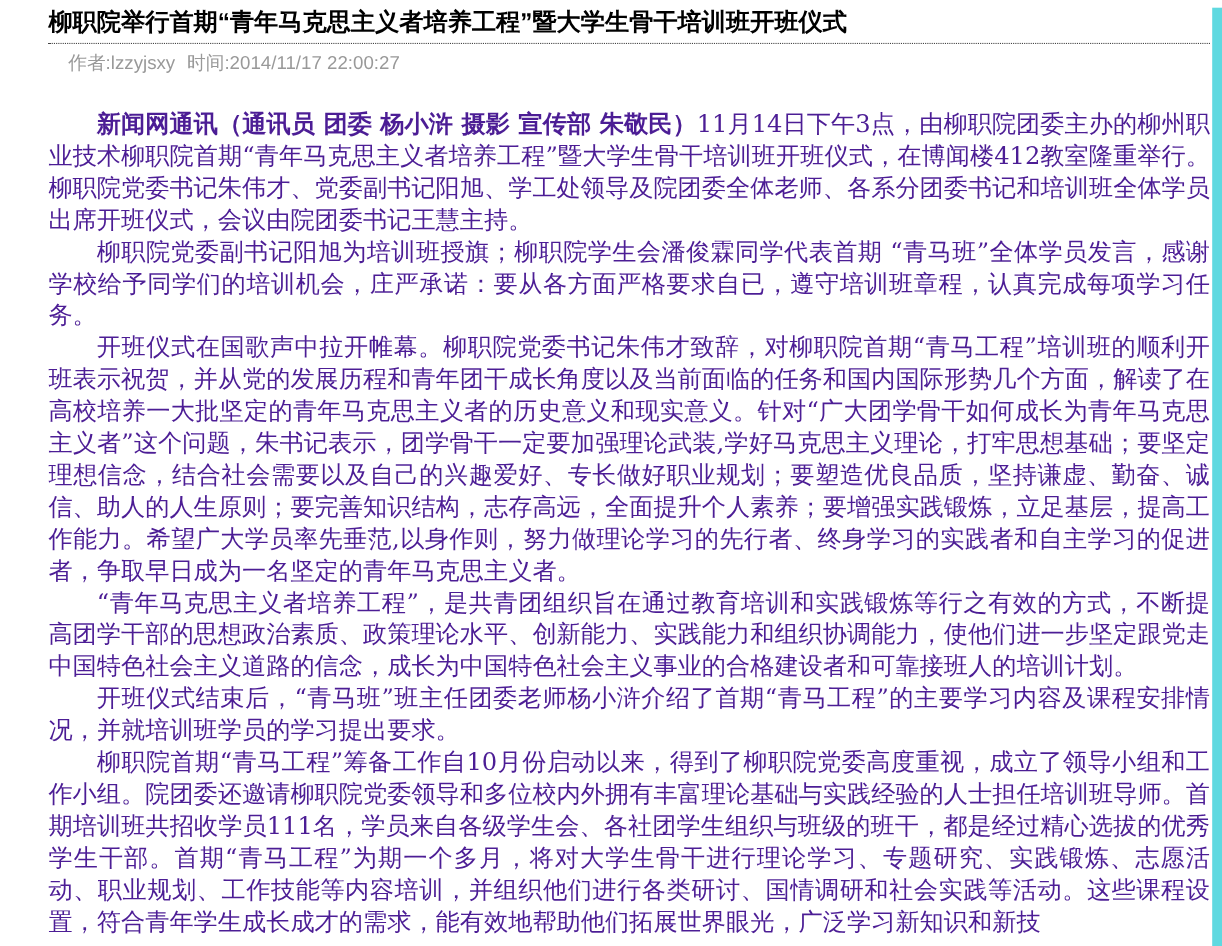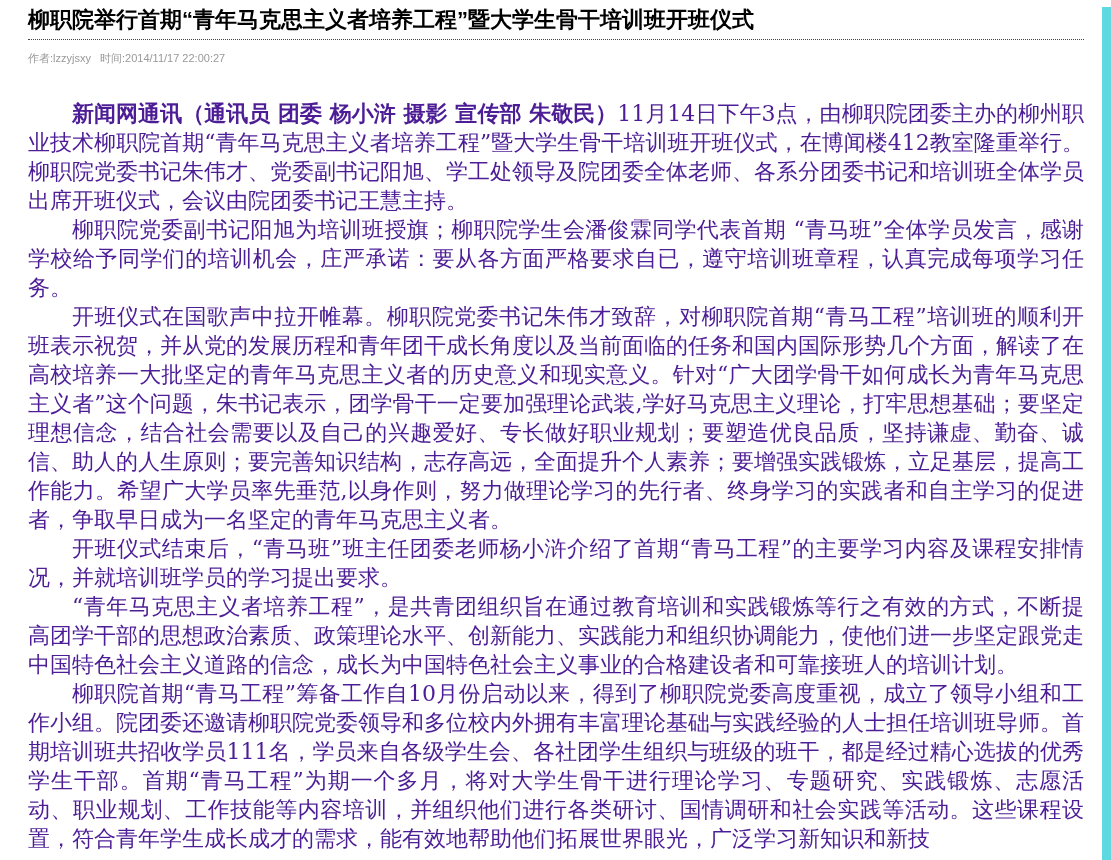--- a/index.html
+++ b/index.html
@@ -9,44 +9,45 @@
     overflow: hidden;
     font-family: "DejaVu Serif", serif;
   }
   .page {
     position: relative;
     width: 1111px; height: 860px;
     background: #ffffff;
   }
   .content {
     position: absolute;
-    left: 28px; top: 0;
+    left: 44px; top: 0;
     width: 1056px;
   }
   h1.title {
     margin-top: 6px;
     font-family: "Liberation Sans", sans-serif;
     font-weight: bold;
     font-size: 22px;
     line-height: 28px;
     color: #000000;
     letter-spacing: 0px;
   }
   .divider {
     margin-top: 5px;
     border-bottom: 1px dotted #444444;
     height: 0;
     width: 100%;
   }
   .meta {
     margin-top: 8px;
     font-family: "Liberation Sans", sans-serif;
-    font-size: 11px;
+    font-size: 17px;
     line-height: 20px;
     color: #999999;
+    margin-left: 18px;
   }
   .meta span { margin-right: 6px; }
   .body {
     margin-top: 31px;
     font-size: 22px;
     line-height: 29px;
     color: #4c1d95;
     text-align: justify;
   }
   .body p {
@@ -68,19 +69,19 @@
     <h1 class="title">柳职院举行首期“青年马克思主义者培养工程”暨大学生骨干培训班开班仪式</h1>
     <div class="divider"></div>
     <div class="meta" style="color: rgb(153, 153, 153);">
       <span>作者:lzzyjsxy</span>
       <span>时间:2014/11/17 22:00:27</span>
     </div>
     <div class="body">
         <p><b>新闻网通讯（通讯员 团委 杨小浒 摄影 宣传部 朱敬民）</b>11月14日下午3点，由柳职院团委主办的柳州职业技术柳职院首期“青年马克思主义者培养工程”暨大学生骨干培训班开班仪式，在博闻楼412教室隆重举行。柳职院党委书记朱伟才、党委副书记阳旭、学工处领导及院团委全体老师、各系分团委书记和培训班全体学员出席开班仪式，会议由院团委书记王慧主持。</p>
         <p>柳职院党委副书记阳旭为培训班授旗；柳职院学生会潘俊霖同学代表首期 “青马班”全体学员发言，感谢学校给予同学们的培训机会，庄严承诺：要从各方面严格要求自已，遵守培训班章程，认真完成每项学习任务。</p>
         <p>开班仪式在国歌声中拉开帷幕。柳职院党委书记朱伟才致辞，对柳职院首期“青马工程”培训班的顺利开班表示祝贺，并从党的发展历程和青年团干成长角度以及当前面临的任务和国内国际形势几个方面，解读了在高校培养一大批坚定的青年马克思主义者的历史意义和现实意义。针对“广大团学骨干如何成长为青年马克思主义者”这个问题，朱书记表示，团学骨干一定要加强理论武装,学好马克思主义理论，打牢思想基础；要坚定理想信念，结合社会需要以及自己的兴趣爱好、专长做好职业规划；要塑造优良品质，坚持谦虚、勤奋、诚信、助人的人生原则；要完善知识结构，志存高远，全面提升个人素养；要增强实践锻炼，立足基层，提高工作能力。希望广大学员率先垂范,以身作则，努力做理论学习的先行者、终身学习的实践者和自主学习的促进者，争取早日成为一名坚定的青年马克思主义者。</p>
+        <p>“青年马克思主义者培养工程”，是共青团组织旨在通过教育培训和实践锻炼等行之有效的方式，不断提高团学干部的思想政治素质、政策理论水平、创新能力、实践能力和组织协调能力，使他们进一步坚定跟党走中国特色社会主义道路的信念，成长为中国特色社会主义事业的合格建设者和可靠接班人的培训计划。</p>
         <p>开班仪式结束后，“青马班”班主任团委老师杨小浒介绍了首期“青马工程”的主要学习内容及课程安排情况，并就培训班学员的学习提出要求。</p>
-        <p>“青年马克思主义者培养工程”，是共青团组织旨在通过教育培训和实践锻炼等行之有效的方式，不断提高团学干部的思想政治素质、政策理论水平、创新能力、实践能力和组织协调能力，使他们进一步坚定跟党走中国特色社会主义道路的信念，成长为中国特色社会主义事业的合格建设者和可靠接班人的培训计划。</p>
         <p>柳职院首期“青马工程”筹备工作自10月份启动以来，得到了柳职院党委高度重视，成立了领导小组和工作小组。院团委还邀请柳职院党委领导和多位校内外拥有丰富理论基础与实践经验的人士担任培训班导师。首期培训班共招收学员111名，学员来自各级学生会、各社团学生组织与班级的班干，都是经过精心选拔的优秀学生干部。首期“青马工程”为期一个多月，将对大学生骨干进行理论学习、专题研究、实践锻炼、志愿活动、职业规划、工作技能等内容培训，并组织他们进行各类研讨、国情调研和社会实践等活动。这些课程设置，符合青年学生成长成才的需求，能有效地帮助他们拓展世界眼光，广泛学习新知识和新技</p>
       </div>
   </div>
   <div class="edge-stripe" style="background: rgb(95, 217, 224);"></div>
 </div>
 
 </body></html>

